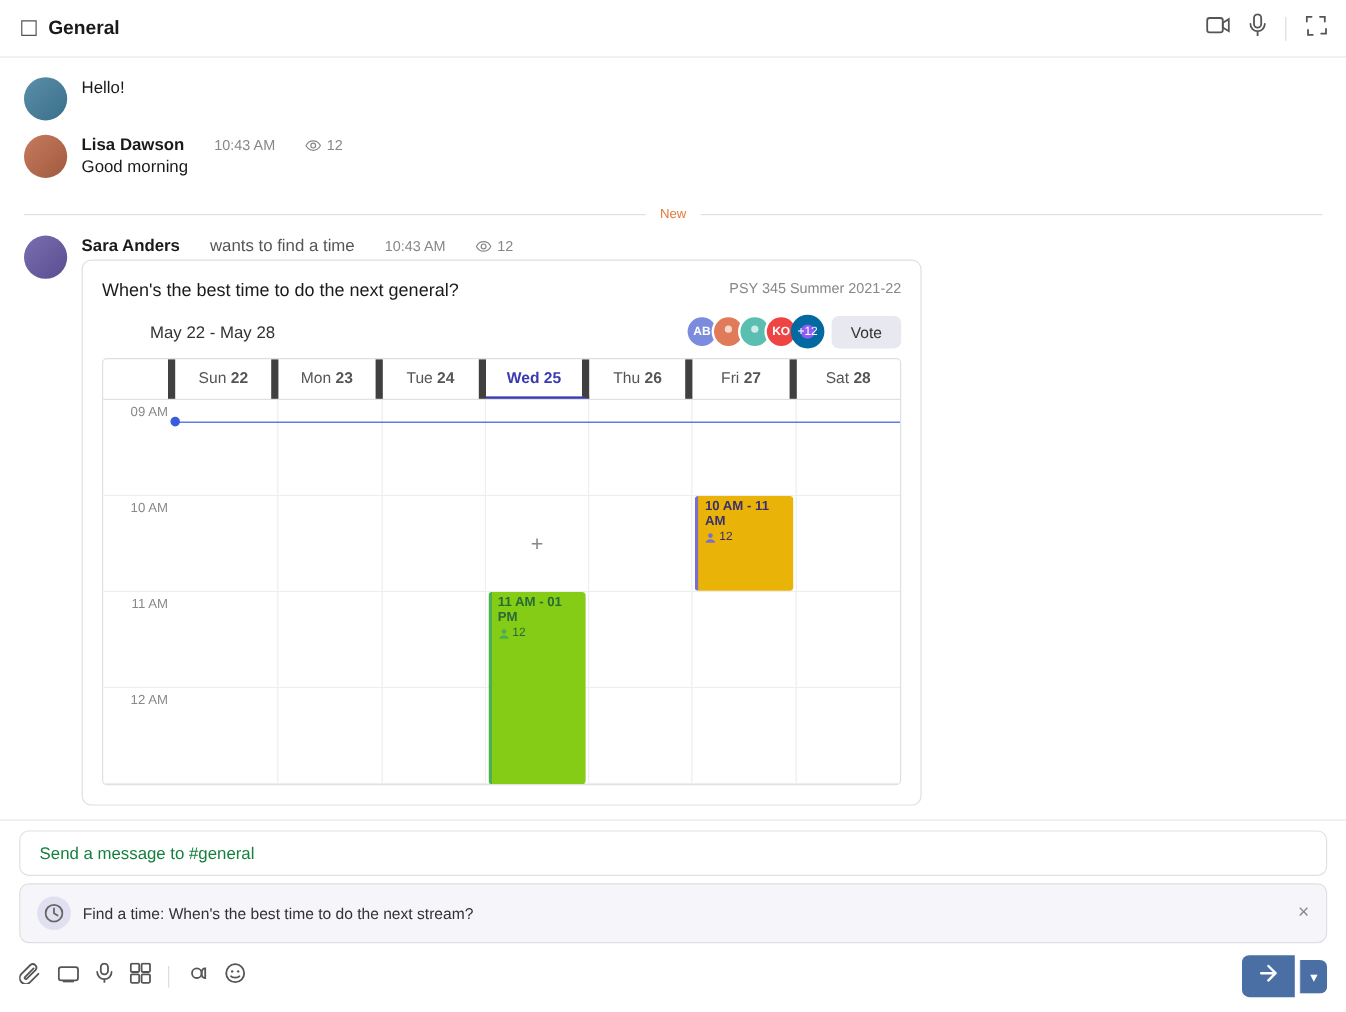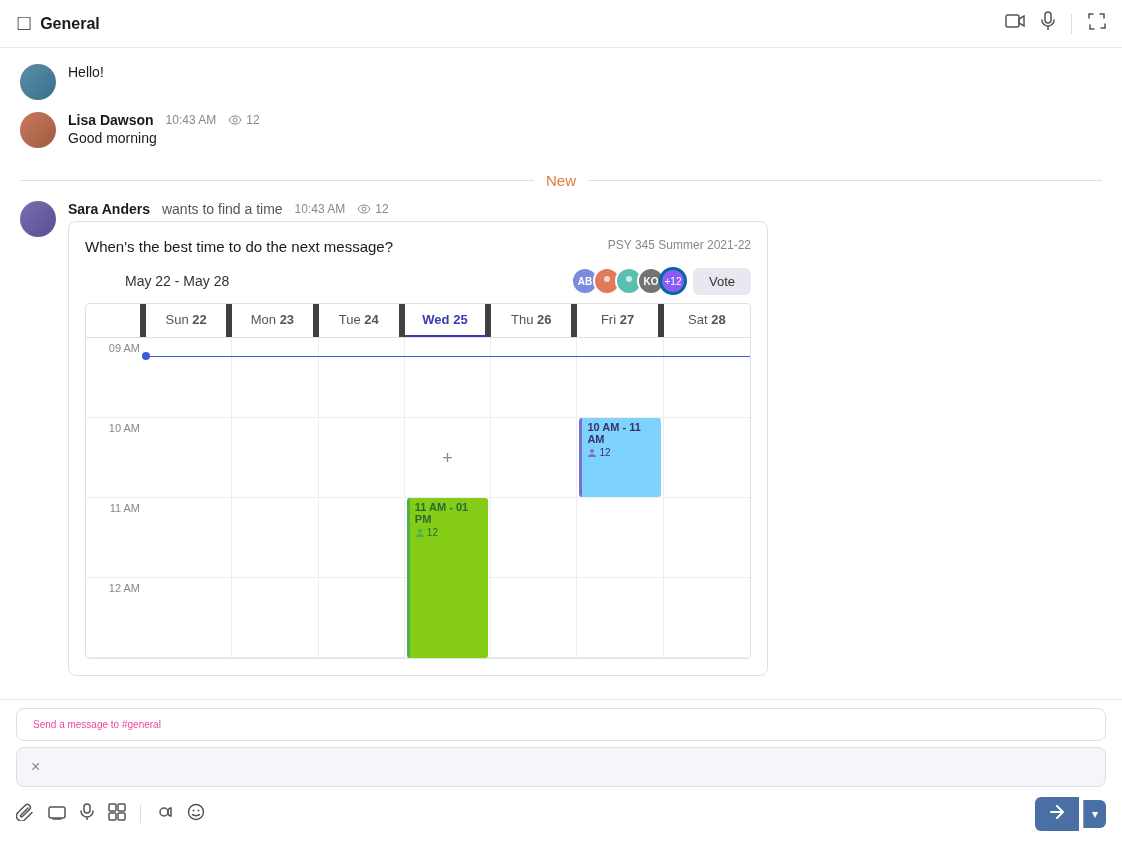--- a/index.html
+++ b/index.html
@@ -80,22 +80,22 @@
     }
     .avatar-hello {
       background: linear-gradient(135deg, #5b8fa8, #3a6f8a);
     }
 
     .message-content {
       flex: 1;
     }
     .message-meta {
       display: flex;
-      align-items: center;
-      gap: 12px;
+      align-items: flex-end;
+      gap: 25px;
       margin-bottom: 2px;
     }
     .sender-name {
       font-weight: 600;
       font-size: 14px;
       color: #1a1a1a;
     }
     .message-action {
       font-size: 14px;
       color: #555;
@@ -123,21 +123,21 @@
       margin: 12px 0;
       gap: 0;
     }
     .new-divider-line {
       flex: 1;
       height: 1px;
       background: #e0e0e0;
     }
     .new-divider-label {
       color: #e07b39;
-      font-size: 15px;
+      font-size: 11px;
       padding: 0 12px;
       text-align: right;
     }
 
     
     .poll-card {
       background: #fff;
       border: 1px solid #e0e0e0;
       border-radius: 8px;
       padding: 16px;
@@ -186,27 +186,27 @@
       display: flex;
       align-items: center;
       justify-content: center;
       color: #fff;
       font-weight: 600;
     }
     .mini-avatar:first-child { margin-left: 0; }
     .mini-av-1 { background: #7b8cde; }
     .mini-av-2 { background: #e07b5a; }
     .mini-av-3 { background: #5abfb0; }
-    .mini-av-4 { background: #737373; }
+    .mini-av-4 { background: #ef4444; }
     .mini-av-plus {
       background: #8b5cf6;
       width: 28px;
       height: 28px;
       border-radius: 50%;
-      border: 3px solid #0369a1;
+      border: 8px solid #0369a1;
       margin-left: -6px;
       font-size: 10px;
       display: flex;
       align-items: center;
       justify-content: center;
       color: #fff;
     }
     .vote-btn {
       background: #e8e8f0;
       border: none;
@@ -266,21 +266,21 @@
     }
     .cal-cell {
       border-right: 1px solid #eee;
       position: relative;
       cursor: pointer;
     }
     .cal-cell:last-child { border-right: none; }
 
     .cal-event-purple {
       position: absolute;
-      background: #7dd3fc;
+      background: #eab308;
       border-left: 3px solid #7b6fce;
       border-radius: 3px;
       padding: 3px 5px;
       font-size: 11px;
       color: #3a3070;
       z-index: 2;
     }
     .cal-event-green {
       position: absolute;
       background: #84cc16;
@@ -335,22 +335,22 @@
 
     
     .message-input-area {
       border-top: 1px solid #e8e8e8;
       padding: 8px 16px 4px;
     }
     .message-input-box {
       border: 1px solid #e0e0e0;
       border-radius: 8px;
       padding: 10px 16px;
-      font-size: 10px;
-      color: #ec4899;
+      font-size: 14px;
+      color: #15803d;
       margin-bottom: 6px;
       cursor: text;
     }
 
     
     .attached-bar {
       display: flex;
       align-items: center;
       justify-content: space-between;
       background: #f5f5fa;
@@ -508,21 +508,21 @@
           <svg width="14" height="10" viewBox="0 0 14 10" fill="none">
               <path d="M1 5C2.5 2 4.5 1 7 1s4.5 1 6 4c-1.5 3-3.5 4-6 4S2.5 8 1 5z" stroke="#888" stroke-width="1"></path>
               <circle cx="7" cy="5" r="2" stroke="#888" stroke-width="1"></circle>
             </svg>
           <span>12</span>
         </span>
       </div>
 
       <div class="poll-card">
         <div class="poll-header">
-          <span class="poll-question">When's the best time to do the next message?</span>
+          <span class="poll-question">When's the best time to do the next general?</span>
           <span class="poll-label">PSY 345 Summer 2021-22</span>
         </div>
         <div class="poll-week-row">
           <span class="poll-week">May 22 - May 28</span>
           <div style="display:flex;align-items:center;gap:6px;">
             <div class="poll-avatars">
               <div class="mini-avatar mini-av-1">AB</div>
               <div class="mini-avatar mini-av-2">
                 <svg width="16" height="16" viewBox="0 0 16 16">
                     <circle cx="8" cy="8" r="7" fill="#e07b5a"></circle>
@@ -651,20 +651,29 @@
     </div>
   </div>
 </div>
 
 <div class="message-input-area">
   <div class="message-input-box">
     <span>Send a message to #general</span>
   </div>
 
   <div class="attached-bar">
+    <div class="attached-bar-left">
+      <div class="clock-icon-circle">
+        <svg width="16" height="16" viewBox="0 0 16 16" fill="none">
+          <circle cx="8" cy="8" r="7" stroke="#666" stroke-width="1.5"></circle>
+          <path d="M8 4v4l3 2" stroke="#666" stroke-width="1.5" stroke-linecap="round"></path>
+        </svg>
+      </div>
+      <span class="attached-text">Find a time: When's the best time to do the next stream?</span>
+    </div>
     <button class="close-btn">×</button>
   </div>
 
   <div class="toolbar">
     <div class="toolbar-left">
       <span class="toolbar-icon">
         <svg width="18" height="18" viewBox="0 0 18 18" fill="none">
           <path d="M16 9.5l-7.5 7.5a5 5 0 01-7-7l8-8a3 3 0 014.2 4.2L6.2 13.7a1 1 0 01-1.4-1.4L12 5" stroke="#555" stroke-width="1.5" stroke-linecap="round"></path>
         </svg>
       </span>

